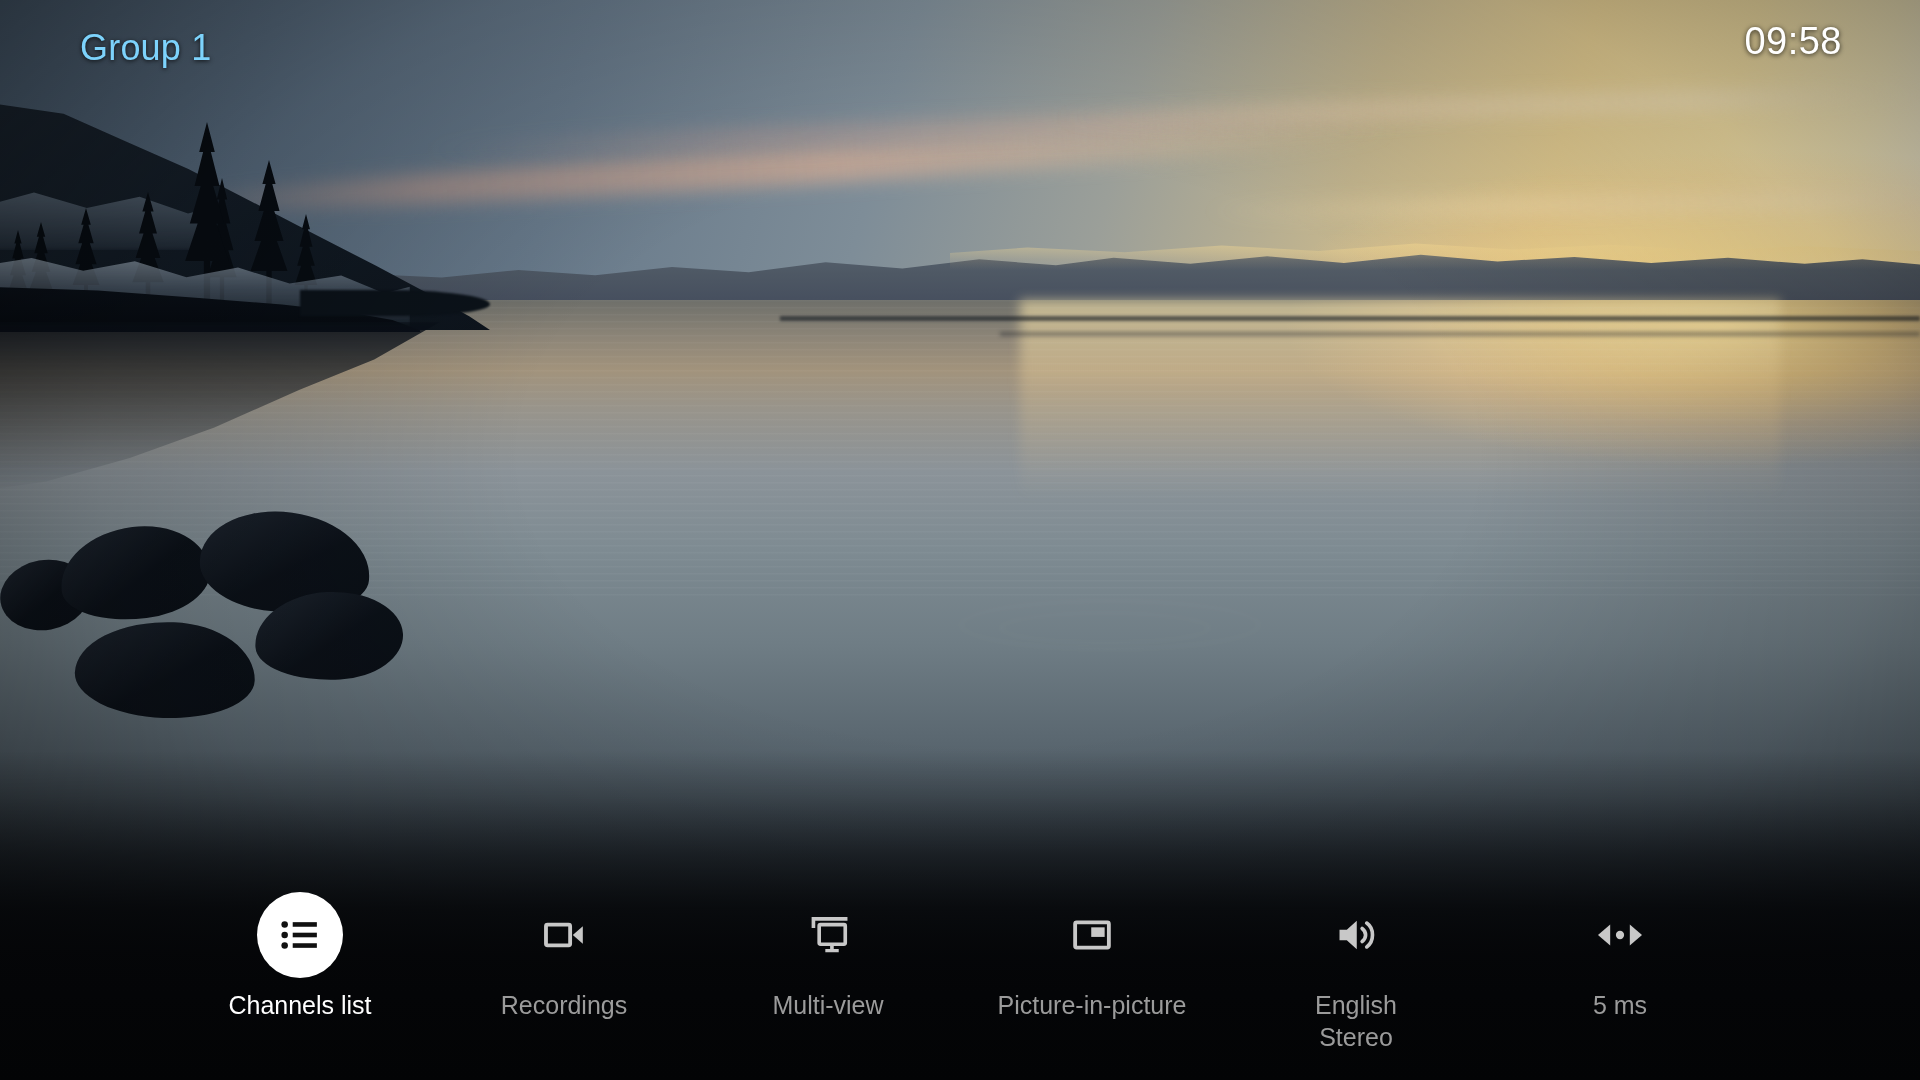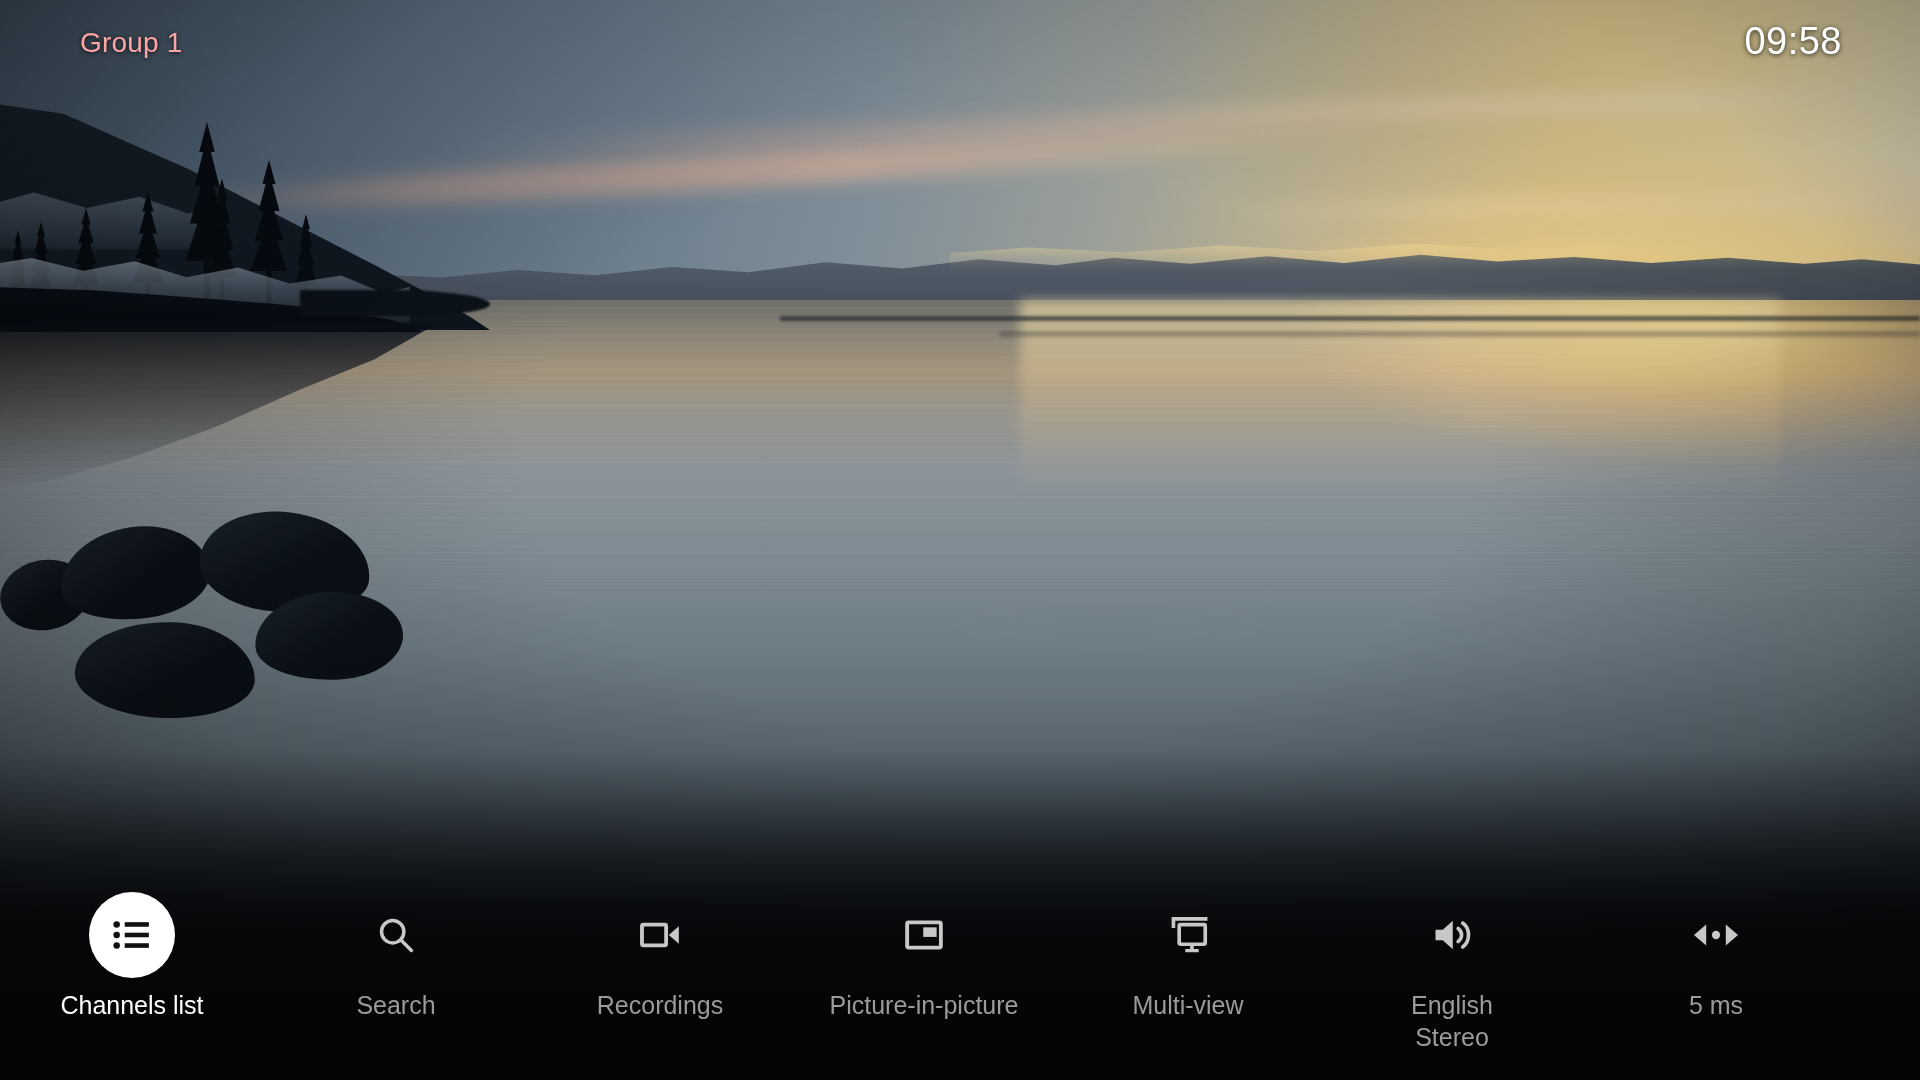--- a/index.html
+++ b/index.html
@@ -208,21 +208,21 @@
       rgba(0,0,0,0) 38%, rgba(0,0,0,0.18) 72%, rgba(0,0,0,0.45) 100%);
   }
 
   
   .top-bar {
     position:absolute; left:0; top:0; width:1920px; height:88px;
     z-index:20; pointer-events:none;
   }
   .group-label {
     position:absolute; left:80px; top:27px;
-    font-size:28px; color:#fca5a5; letter-spacing:0.2px;
+    font-size:36px; color:#7dd3fc; letter-spacing:0.2px;
     text-shadow:0 1px 4px rgba(0,0,0,0.78);
   }
   .clock {
     position:absolute; right:78px; top:20px;
     font-size:38px; color:#ffffff; letter-spacing:0.5px;
     text-shadow:0 1px 5px rgba(0,0,0,0.78);
   }
 
   
   .toolbar-scrim {
@@ -231,21 +231,21 @@
       rgba(0,0,0,0) 0%,
       rgba(0,0,0,0.20) 14%,
       rgba(2,3,5,0.58) 32%,
       rgba(3,4,6,0.86) 48%,
       rgba(4,5,7,0.97) 62%,
       #040507 74%,
       #030405 100%);
   }
   .toolbar {
     position:absolute; left:0; bottom:0; width:1920px; height:210px; z-index:25;
-    display:flex; align-items:flex-start; padding-top:22px;
+    display:flex; align-items:flex-start; padding-top:22px;justify-content:center;
   }
   .tb-item {
     flex:0 0 264px; display:flex; flex-direction:column;
     align-items:center; cursor:pointer; user-select:none;
   }
   .tb-icon {
     width:86px; height:86px; display:flex; align-items:center; justify-content:center;
     border-radius:50%;
   }
   .tb-item.selected .tb-icon { background:#ffffff; }
@@ -331,65 +331,56 @@
           <circle cx="4" cy="12" r="1.7" fill="#111"></circle>
           <circle cx="4" cy="17.5" r="1.7" fill="#111"></circle>
           <rect x="8.2" y="5.3" width="12.6" height="2.4" fill="#111"></rect>
           <rect x="8.2" y="10.8" width="12.6" height="2.4" fill="#111"></rect>
           <rect x="8.2" y="16.3" width="12.6" height="2.4" fill="#111"></rect>
         </svg>
       </div>
       <div class="tb-label">Channels list</div>
     </div>
 
-    <div class="tb-item">
-      <div class="tb-icon">
-        <svg width="44" height="44" viewBox="0 0 24 24">
-          <circle cx="10.2" cy="10.2" r="6.1" fill="none" stroke="#c8c8c8" stroke-width="1.9"></circle>
-          <line x1="14.7" y1="14.7" x2="20.4" y2="20.4" stroke="#c8c8c8" stroke-width="1.9" stroke-linecap="round"></line>
-        </svg>
-      </div>
-      <div class="tb-label">Search</div>
-    </div>
 
     <div class="tb-item">
       <div class="tb-icon">
         <svg width="46" height="46" viewBox="0 0 24 24">
           <rect x="2.6" y="6.6" width="12.6" height="10.8" rx="0.8" fill="none" stroke="#c8c8c8" stroke-width="2"></rect>
           <path d="M16.6 12 L21.8 7.4 L21.8 16.6 Z" fill="#c8c8c8"></path>
         </svg>
       </div>
       <div class="tb-label">Recordings</div>
-    </div>
-
-    <div class="tb-item">
-      <div class="tb-icon">
-        <svg width="46" height="46" viewBox="0 0 24 24">
-          <rect x="3.2" y="5.4" width="17.6" height="13.2" rx="0.8" fill="none" stroke="#c8c8c8" stroke-width="2"></rect>
-          <rect x="11.6" y="8" width="7" height="5" fill="#c8c8c8"></rect>
-        </svg>
-      </div>
-      <div class="tb-label">Picture-in-picture</div>
     </div>
 
     <div class="tb-item">
       <div class="tb-icon">
         <svg width="46" height="46" viewBox="0 0 24 24">
           <path d="M4.4 7.4 L4.4 3.6 L21.2 3.6" fill="none" stroke="#c8c8c8" stroke-width="1.9" stroke-linecap="square"></path>
           <rect x="7.4" y="6.6" width="13.6" height="10.2" rx="0.7" fill="none" stroke="#c8c8c8" stroke-width="1.9"></rect>
           <rect x="13.1" y="17" width="1.9" height="2.6" fill="#c8c8c8"></rect>
           <rect x="10.6" y="19.3" width="7" height="1.7" fill="#c8c8c8"></rect>
         </svg>
       </div>
       <div class="tb-label">Multi-view</div>
     </div>
 
     <div class="tb-item">
       <div class="tb-icon">
         <svg width="46" height="46" viewBox="0 0 24 24">
+          <rect x="3.2" y="5.4" width="17.6" height="13.2" rx="0.8" fill="none" stroke="#c8c8c8" stroke-width="2"></rect>
+          <rect x="11.6" y="8" width="7" height="5" fill="#c8c8c8"></rect>
+        </svg>
+      </div>
+      <div class="tb-label">Picture-in-picture</div>
+    </div>
+
+    <div class="tb-item">
+      <div class="tb-icon">
+        <svg width="46" height="46" viewBox="0 0 24 24">
           <path d="M3.4 9.2 L7.2 9.2 L12.4 4.6 L12.4 19.4 L7.2 14.8 L3.4 14.8 Z" fill="#c8c8c8"></path>
           <path d="M15.2 8.6 C17.6 10.4 17.6 13.6 15.2 15.4" fill="none" stroke="#c8c8c8" stroke-width="1.9" stroke-linecap="round"></path>
           <path d="M17.6 5.8 C21.6 8.6 21.6 15.4 17.6 18.2" fill="none" stroke="#c8c8c8" stroke-width="1.9" stroke-linecap="round"></path>
         </svg>
       </div>
       <div class="tb-label">English
 Stereo</div>
     </div>
 
     <div class="tb-item">

